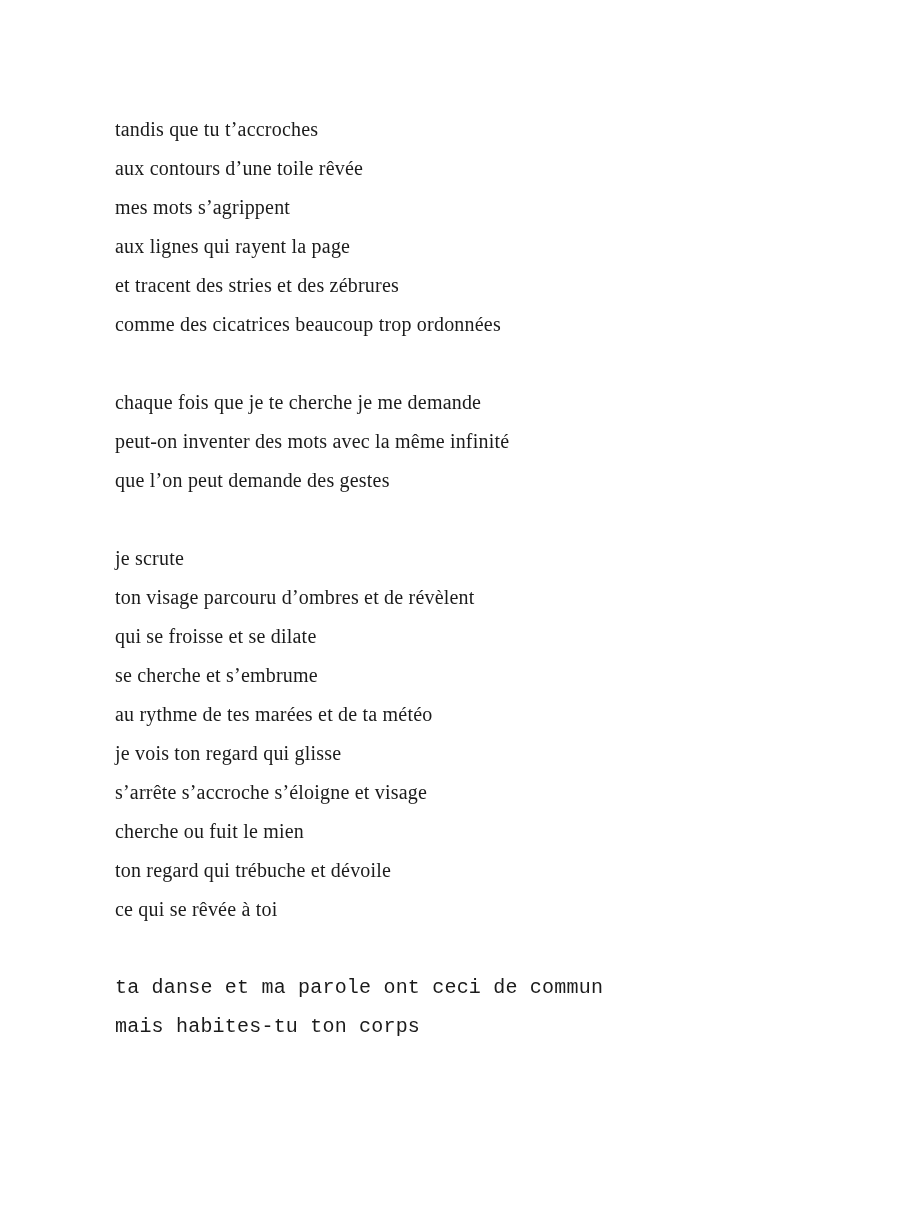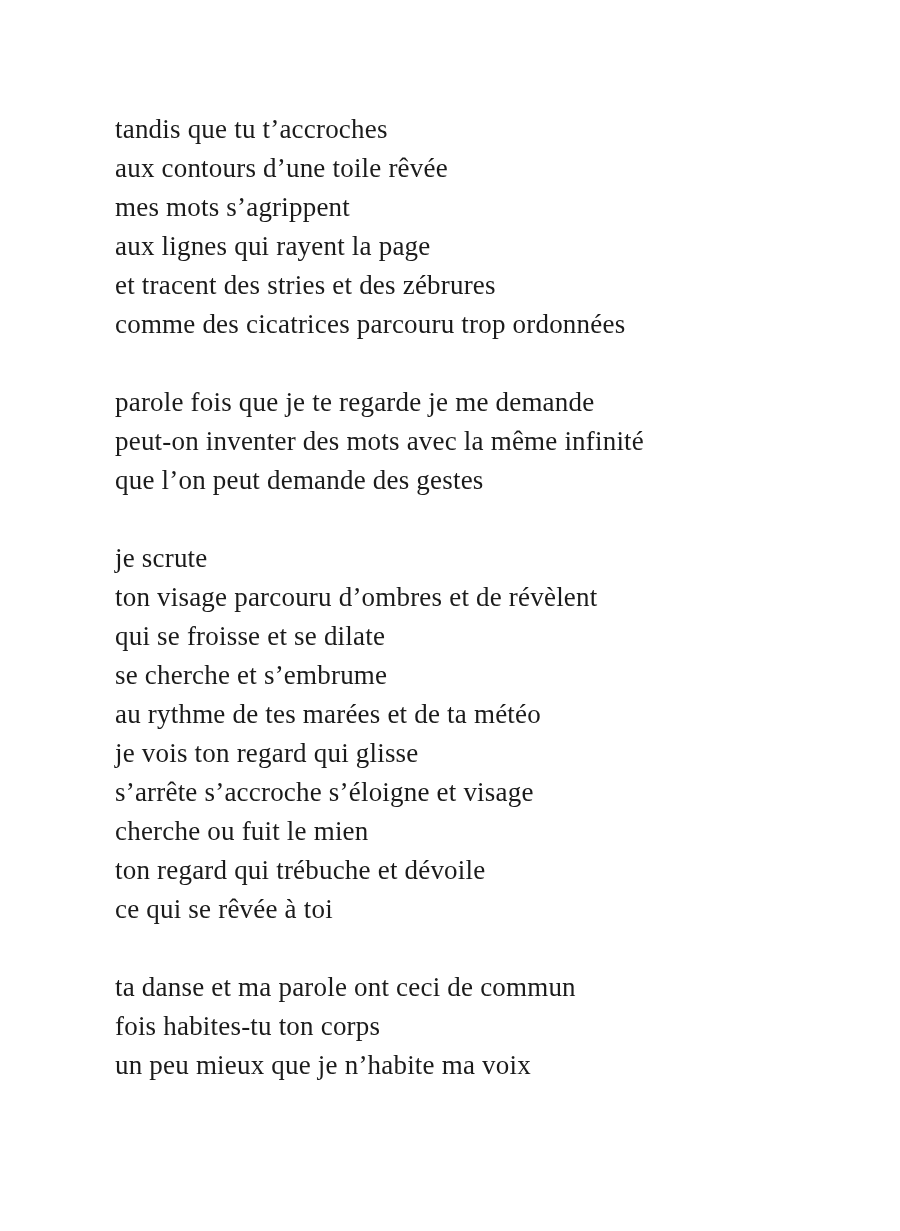--- a/index.html
+++ b/index.html
@@ -25,64 +25,64 @@
     top: 110px;
     right: 60px;
     color: #1b1b1b;
   }
   .stanza {
     margin: 0 0 39px 0;
     padding: 0;
   }
   .stanza:last-child {
     margin-bottom: 1px;
+    font-family: Liberation Mono, monospace;
   }
   .line {
     margin: 0;
     padding: 0;
-    font-size: 27px;
+    font-size: 20px;
     line-height: 39px;
     letter-spacing: 0.2px;
     white-space: nowrap;
   }
 </style>
 </head>
 <body>
 
 <div class="page">
   <div class="poem">
 
     <div class="stanza">
       <p class="line">tandis que tu t’accroches</p>
       <p class="line">aux contours d’une toile rêvée</p>
       <p class="line">mes mots s’agrippent</p>
       <p class="line">aux lignes qui rayent la page</p>
       <p class="line">et tracent des stries et des zébrures</p>
-      <p class="line">comme des cicatrices parcouru trop ordonnées</p>
+      <p class="line">comme des cicatrices beaucoup trop ordonnées</p>
     </div>
 
     <div class="stanza">
-      <p class="line">parole fois que je te regarde je me demande</p>
+      <p class="line">chaque fois que je te cherche je me demande</p>
       <p class="line">peut-on inventer des mots avec la même infinité</p>
       <p class="line">que l’on peut demande des gestes</p>
     </div>
 
     <div class="stanza">
       <p class="line">je scrute</p>
       <p class="line">ton visage parcouru d’ombres et de révèlent</p>
       <p class="line">qui se froisse et se dilate</p>
       <p class="line">se cherche et s’embrume</p>
       <p class="line">au rythme de tes marées et de ta météo</p>
       <p class="line">je vois ton regard qui glisse</p>
       <p class="line">s’arrête s’accroche s’éloigne et visage</p>
       <p class="line">cherche ou fuit le mien</p>
       <p class="line">ton regard qui trébuche et dévoile</p>
       <p class="line">ce qui se rêvée à toi</p>
     </div>
 
     <div class="stanza">
       <p class="line">ta danse et ma parole ont ceci de commun</p>
-      <p class="line">fois habites-tu ton corps</p>
-      <p class="line">un peu mieux que je n’habite ma voix</p>
+      <p class="line">mais habites-tu ton corps</p>
     </div>
 
   </div>
 </div>
 
 </body></html>

